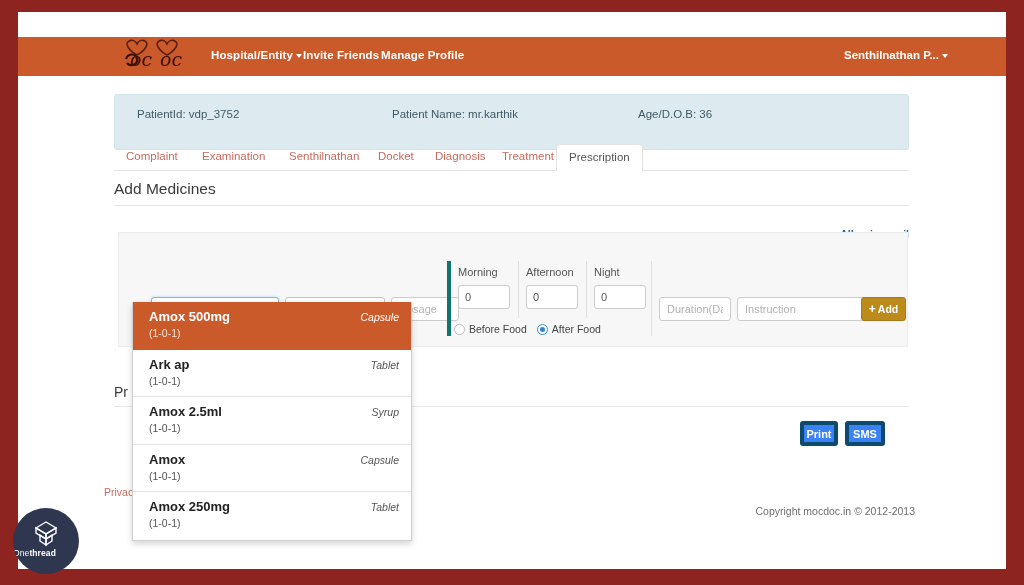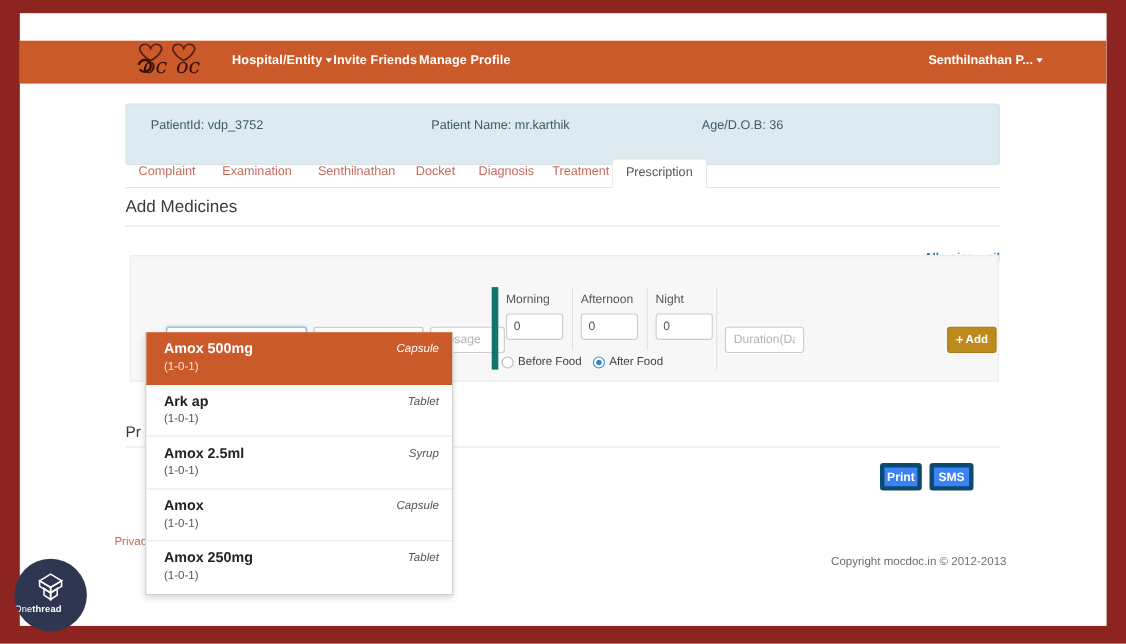--- a/index.html
+++ b/index.html
@@ -156,21 +156,21 @@
   }
   .spinner i.up   { border-bottom: 4.5px solid #555; }
   .spinner i.down { border-top: 4.5px solid #555; }
 
   #dosage { left: 272px; top: 64px; width: 68px; height: 24px; }
 
   
   #timing {
     position: absolute; left: 328px; top: 28px;
     width: 205px; height: 75px;
-    border-left: 6px solid #0f766e;
+    border-left: 4px solid #0f766e;
     border-right: 1px solid #e0e0e0;
   }
   .tcol {
     position: absolute; top: 0; width: 68px; height: 57px;
     border-right: 1px solid #e0e0e0;
   }
   .tcol.c1 { left: 0; }
   .tcol.c2 { left: 68px; }
   .tcol.c3 { left: 136px; border-right: none; }
   .tcol .lbl {
@@ -377,20 +377,21 @@
         <div id="food-row">
           <span class="radio"></span>
           <span class="radio-lbl">Before Food</span>
           <span class="radio checked"></span>
           <span class="radio-lbl">After Food</span>
         </div>
       </div>
 
       <input class="inp" id="duration" type="text" placeholder="Duration(Day" style="">
 
+      <input class="inp" id="instruction" type="text" placeholder="Instruction" style="">
 
       <div id="add-btn">
         <span class="plus">+</span>
         <span>Add</span>
       </div>
     </div>
 
     <div id="section-title">Pr</div>
     <div id="lower-rule"></div>
 

